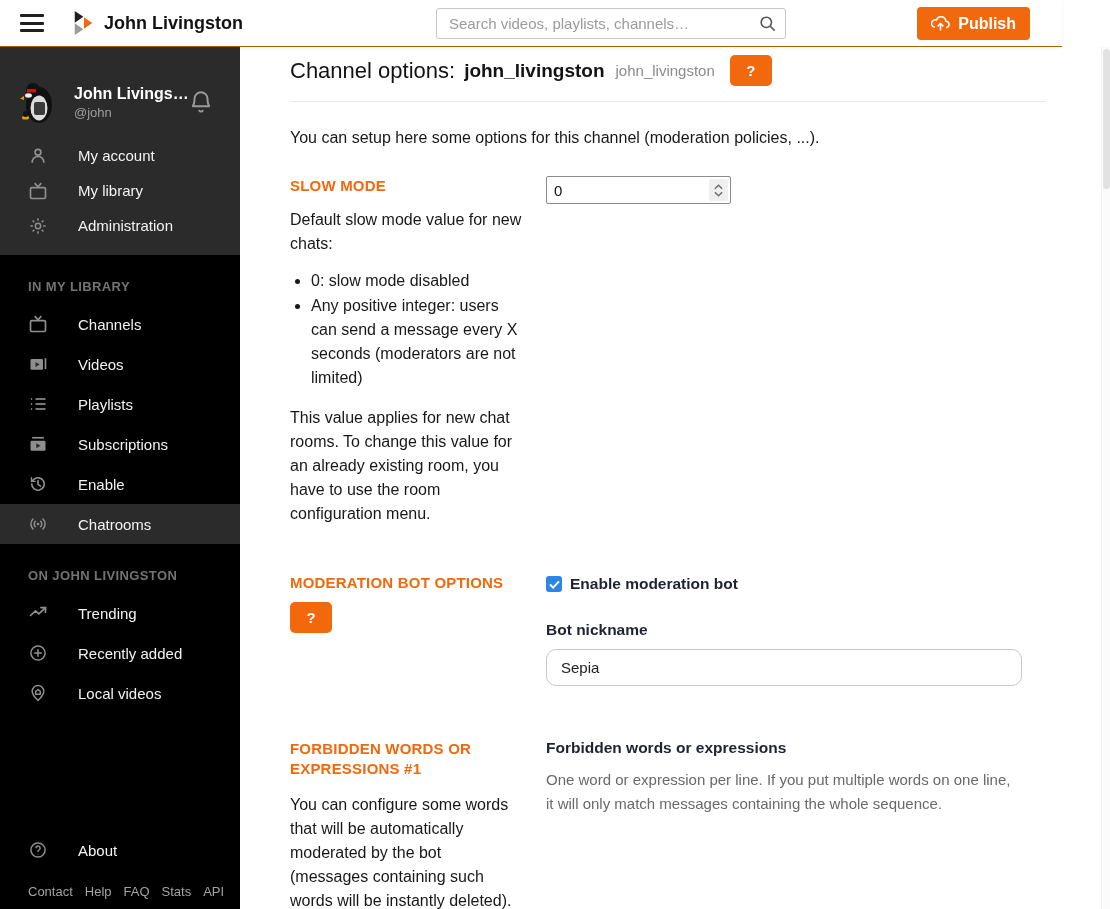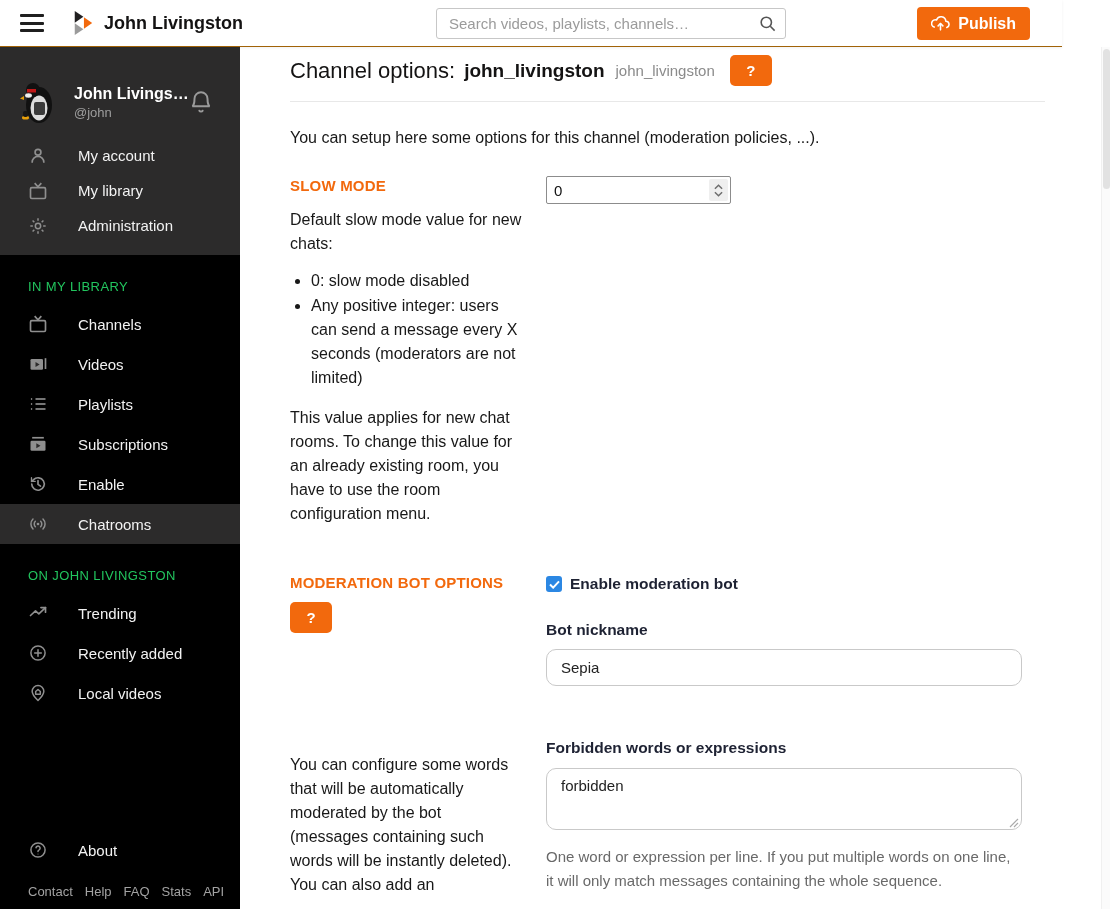--- a/index.html
+++ b/index.html
@@ -32,21 +32,21 @@
   .avatar { width:48px; height:48px; flex:0 0 48px; }
   .user-meta { margin-left:12px; flex:1; min-width:0; }
   .user-name { color:#fff; font-weight:700; font-size:16px; white-space:nowrap; overflow:hidden; }
   .user-handle { color:#9e9e9e; font-size:13px; margin-top:2px; }
   .bell { margin-right:12px; cursor:pointer; }
   .main-menu { background:#2c2b2b; padding:4px 0 12px 0; }
   .menu-item { height:35px; display:flex; align-items:center; padding-left:28px;
     color:#f2f2f2; font-size:15px; cursor:pointer; }
   .menu-item .mi { width:20px; height:20px; margin-right:30px; flex:0 0 20px; }
   .section { margin-top:16px; }
-  .section-title { color:#22c55e; font-size:13px; font-weight:400; letter-spacing:.4px;
+  .section-title { color:#737373; font-size:13px; font-weight:700; letter-spacing:.4px;
     padding-left:28px; margin-bottom:10px; margin-top:8px; }
   .nav-item { height:40px; display:flex; align-items:center; padding-left:28px;
     color:#f2f2f2; font-size:15px; cursor:pointer; }
   .nav-item .mi { width:20px; height:20px; margin-right:30px; flex:0 0 20px; }
   .nav-item.active { background:#2c2b2b; }
   .sidebar-bottom { margin-top:auto; }
   .sidebar-footer { display:flex; gap:12px; padding:14px 0 10px 28px; }
   .sidebar-footer a { color:#a3a3a3; font-size:13px; text-decoration:none; cursor:pointer; }
 
   
@@ -345,30 +345,25 @@
         </span>
         <span class="check-label">Enable moderation bot</span>
       </div>
       <div class="field-label bot-nick-label">Bot nickname</div>
       <input class="text-input" type="text" value="Sepia" style="">
     </div>
   </div>
 
   <div class="form-row row-forb">
     <div class="col-label">
+      <div class="orange-label">FORBIDDEN WORDS OR EXPRESSIONS #1</div>
       <p class="desc left-help">You can configure some words that will be automatically moderated by the bot (messages containing such words will be instantly deleted). You can also add an</p>
     </div>
     <div>
       <div class="field-label">Forbidden words or expressions</div>
-      <div class="ta-wrap">
-        <textarea class="words" style="">forbidden</textarea>
-        <svg class="resize-grip" viewBox="0 0 10 10">
-          <path d="M9 1 1 9M9 5 5 9" stroke="#aaa" stroke-width="1.2" fill="none"></path>
-        </svg>
-      </div>
       <p class="helper">One word or expression per line. If you put multiple words on one line, it will only match messages containing the whole sequence.</p>
     </div>
   </div>
 
 </main>
 
 <div class="scroll-track">
   <div class="scroll-thumb"></div>
 </div>
 

